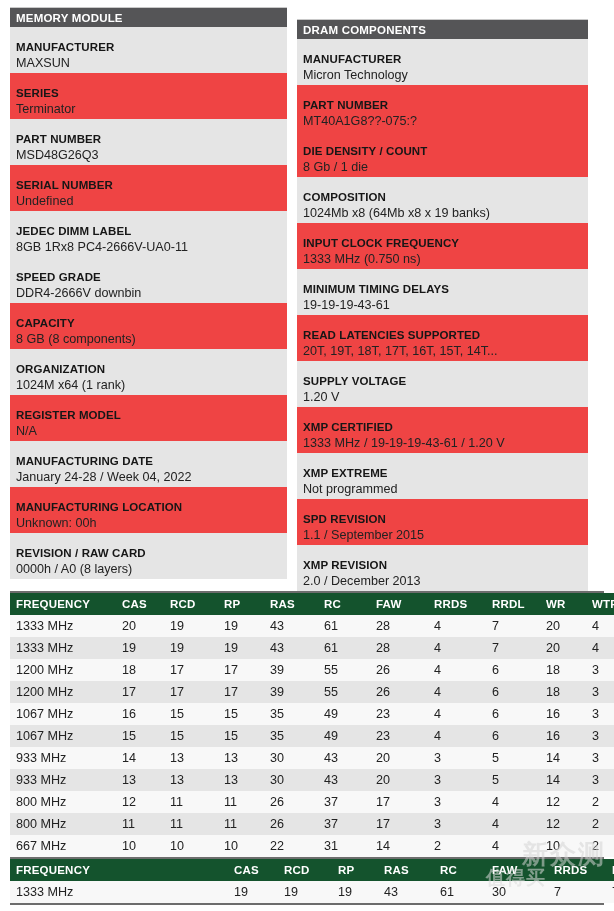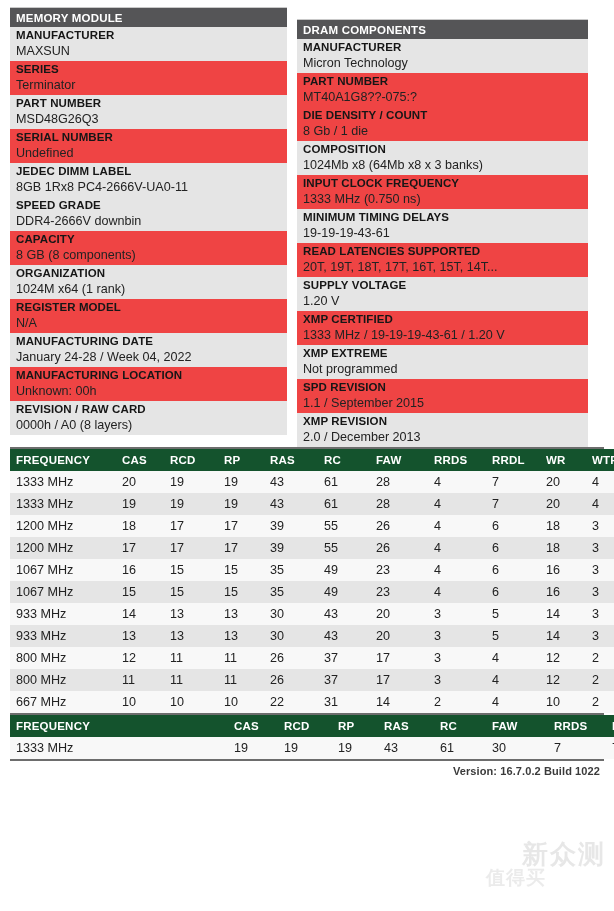--- a/index.html
+++ b/index.html
@@ -53,21 +53,21 @@
     letter-spacing: 0.2px;
     height: 20px;
     line-height: 20px;
     padding: 0 6px;
     box-sizing: border-box;
     border-top: 1px solid #c9c9c9;
     text-transform: uppercase;
   }
 
   .field {
-    padding: 1px 6px 2px 6px;
+    padding: 13px 6px 2px 6px;
     box-sizing: border-box;
   }
   .field.odd  { background: #e5e5e5; }
   .field.even { background: #ef4444; }
 
   .field-label {
     font-weight: bold;
     font-size: 11.5px;
     line-height: 15px;
     letter-spacing: 0.1px;
@@ -233,21 +233,21 @@
           <div class="field even">
             <div class="field-label">PART NUMBER</div>
             <div class="field-value">MT40A1G8??-075:?</div>
           </div>
           <div class="field even">
             <div class="field-label">DIE DENSITY / COUNT</div>
             <div class="field-value">8 Gb / 1 die</div>
           </div>
           <div class="field odd">
             <div class="field-label">COMPOSITION</div>
-            <div class="field-value">1024Mb x8 (64Mb x8 x 3 banks)</div>
+            <div class="field-value">1024Mb x8 (64Mb x8 x 19 banks)</div>
           </div>
           <div class="field even">
             <div class="field-label">INPUT CLOCK FREQUENCY</div>
             <div class="field-value">1333 MHz (0.750 ns)</div>
           </div>
           <div class="field odd">
             <div class="field-label">MINIMUM TIMING DELAYS</div>
             <div class="field-value">19-19-19-43-61</div>
           </div>
           <div class="field even">

